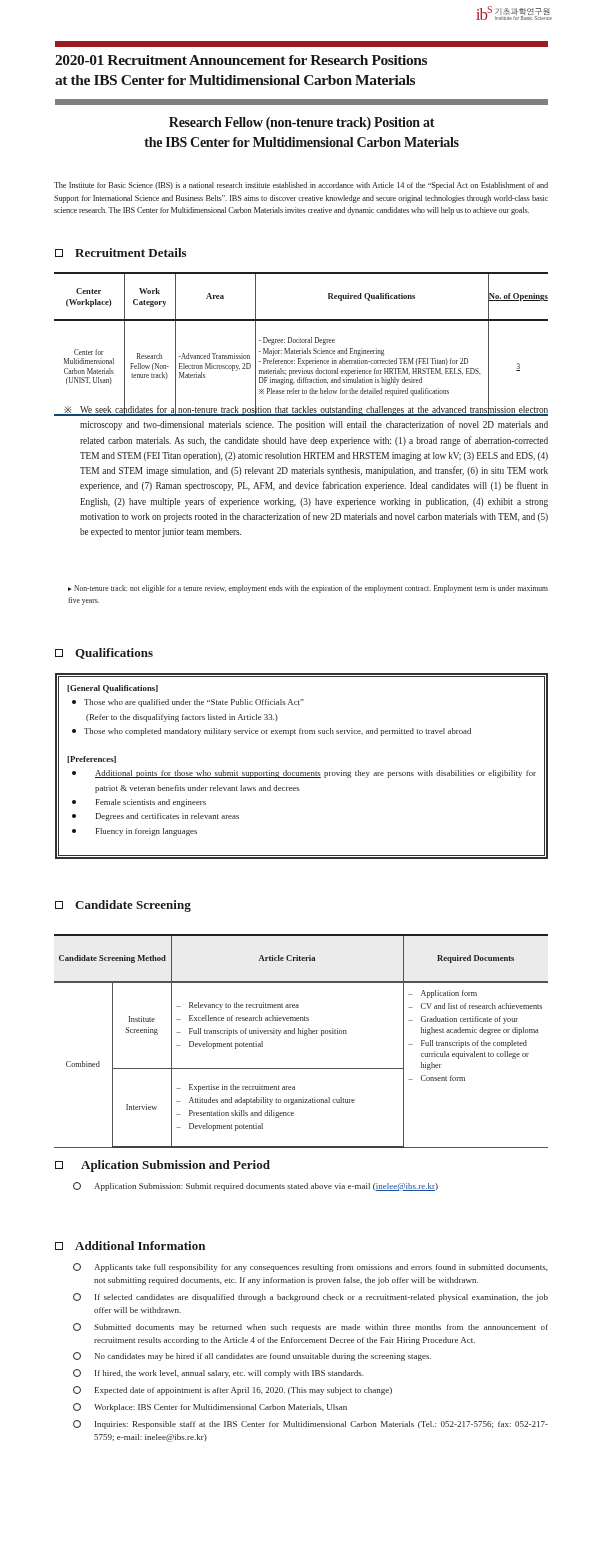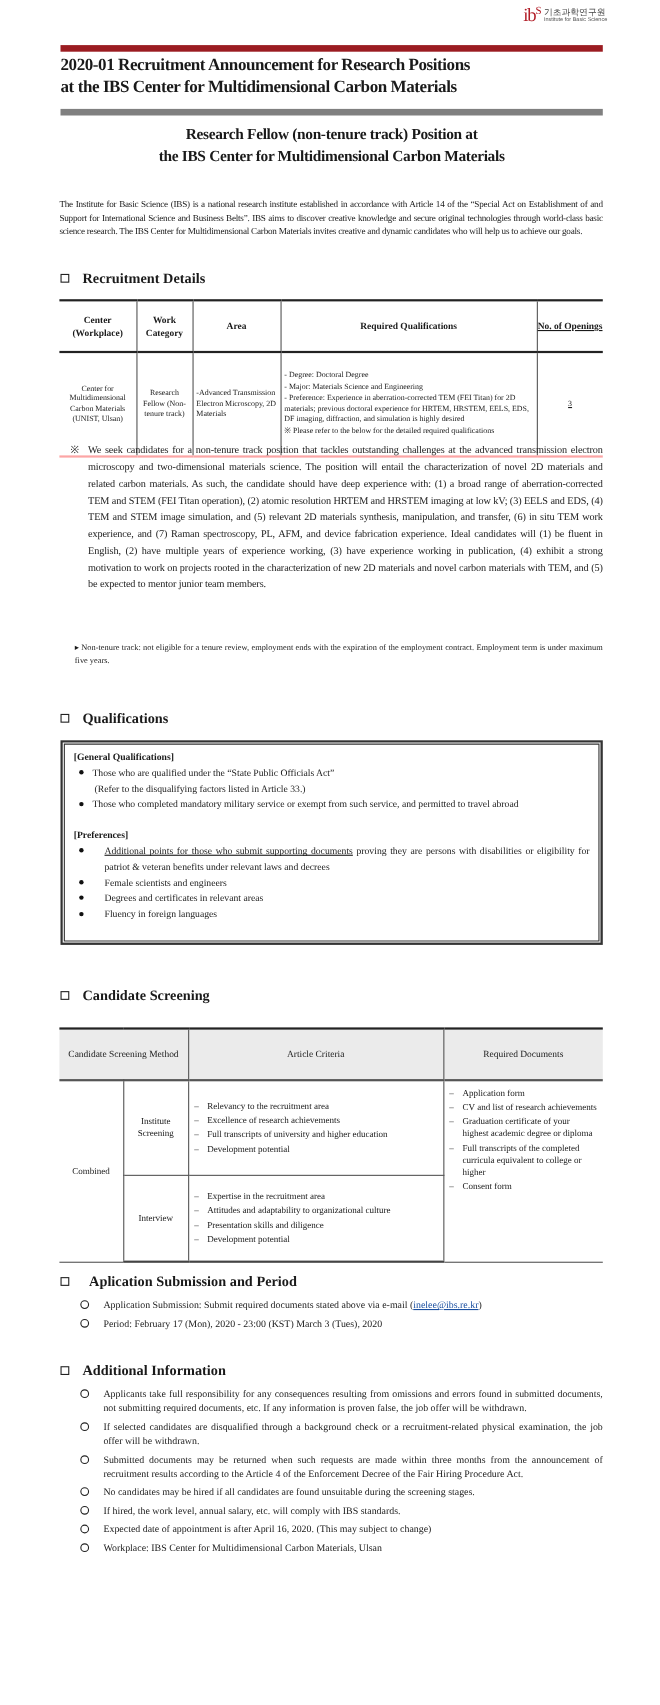--- a/index.html
+++ b/index.html
@@ -57,21 +57,21 @@
   }
   .rt th {
     font-weight: bold; font-size: 8.6px; line-height: 10.5px; height: 47px;
     border-top: 2px solid #222; border-bottom: 2px solid #222;
     border-left: 1px solid #555; border-right: 1px solid #555; text-align: center;
     background: #fff;
   }
   .rt th:first-child, .rt td:first-child { border-left: none; }
   .rt th:last-child, .rt td:last-child { border-right: none; text-decoration: underline; }
   .rt td {
-    border-left: 1px solid #555; border-right: 1px solid #555; border-bottom: 2px solid #fca5a5;
+    border-left: 1px solid #555; border-right: 1px solid #555; border-bottom: 2px solid #0c4a6e;
     vertical-align: middle; padding: 16px 3px; height: 74px;
   }
   .rt td.c { text-align: center; }
   .rt .q div { margin-bottom: 1px; }
 
   .note {
     position: absolute; left: 64px; top: 403px; width: 484px;
     font-size: 9.3px; line-height: 15.3px; text-align: justify; letter-spacing: -0.1px;
   }
   .note .mark { position: absolute; left: 0; top: 0; }
@@ -95,21 +95,21 @@
   }
   .qbox .pref li { padding-left: 28px; text-align: justify; }
   .u { text-decoration: underline; }
 
   
   .st {
     position: absolute; left: 54px; top: 934px; width: 494px;
     border-collapse: collapse; font-size: 8.2px; line-height: 11px;
   }
   .st th {
-    background: #ebebeb; font-weight: normal; font-size: 8.6px; line-height: 11px;
+    background: #ebebeb; font-weight: bold; font-size: 8.6px; line-height: 11px;
     height: 47px; border-top: 2px solid #222; border-bottom: 2px solid #555;
     border-left: 1px solid #555; border-right: 1px solid #555; text-align: center;
   }
   .st th:first-child { border-left: none; }
   .st th:last-child { border-right: none; }
   .st td {
     border: 1px solid #555; vertical-align: middle; padding: 3px 5px;
   }
   .st td.first { border-left: none; text-align: center; }
   .st td.last { border-right: none; }
@@ -238,21 +238,21 @@
     <th colspan="2">Candidate Screening Method</th>
     <th>Article Criteria</th>
     <th>Required Documents</th>
   </tr>
   <tr style="height:86px">
     <td rowspan="2" class="first">Combined</td>
     <td class="c">Institute Screening</td>
     <td class="crit">
       <div class="dash">Relevancy to the recruitment area</div>
       <div class="dash">Excellence of research achievements</div>
-      <div class="dash">Full transcripts of university and higher education</div>
+      <div class="dash">Full transcripts of university and higher position</div>
       <div class="dash">Development potential</div>
     </td>
     <td rowspan="2" class="last crit" style="vertical-align:top;padding-top:3px">
       <div class="dash">Application form</div>
       <div class="dash">CV and list of research achievements</div>
       <div class="dash">Graduation certificate of your highest academic degree or diploma</div>
       <div class="dash">Full transcripts of the completed curricula equivalent to college or higher</div>
       <div class="dash">Consent form</div>
     </td>
   </tr>
@@ -267,28 +267,28 @@
   </tr>
 </tbody>
   </table>
 
 <div class="sec-head" style="top:1157px">
   <span class="box" style="margin-right:18px"></span>
   <span>Aplication Submission and Period</span>
 </div>
 <div class="circ-list" style="top:1180px">
   <div class="it"><span>Application Submission: Submit required documents stated above via e-mail (</span><span class="link">inelee@ibs.re.kr</span><span>)</span></div>
-  <div class="it">Period: February 17 (Mon), 2020 - 23:00 (KST) March 3 (Tues), 2020</div>
 </div>
 
 <div class="sec-head" style="top:1238px">
   <span class="box"></span>
   <span>Additional Information</span>
 </div>
 <div class="circ-list" style="top:1261px">
   <div class="it">Applicants take full responsibility for any consequences resulting from omissions and errors found in submitted documents, not submitting required documents, etc. If any information is proven false, the job offer will be withdrawn.</div>
   <div class="it">If selected candidates are disqualified through a background check or a recruitment-related physical examination, the job offer will be withdrawn.</div>
   <div class="it">Submitted documents may be returned when such requests are made within three months from the announcement of recruitment results according to the Article 4 of the Enforcement Decree of the Fair Hiring Procedure Act.</div>
   <div class="it">No candidates may be hired if all candidates are found unsuitable during the screening stages.</div>
   <div class="it">If hired, the work level, annual salary, etc. will comply with IBS standards.</div>
   <div class="it">Expected date of appointment is after April 16, 2020. (This may subject to change)</div>
   <div class="it">Workplace: IBS Center for Multidimensional Carbon Materials, Ulsan</div>
+  <div class="it">Inquiries: Responsible staff at the IBS Center for Multidimensional Carbon Materials (Tel.: 052-217-5756; fax: 052-217-5759; e-mail: inelee@ibs.re.kr)</div>
 </div>
 
 </body></html>

